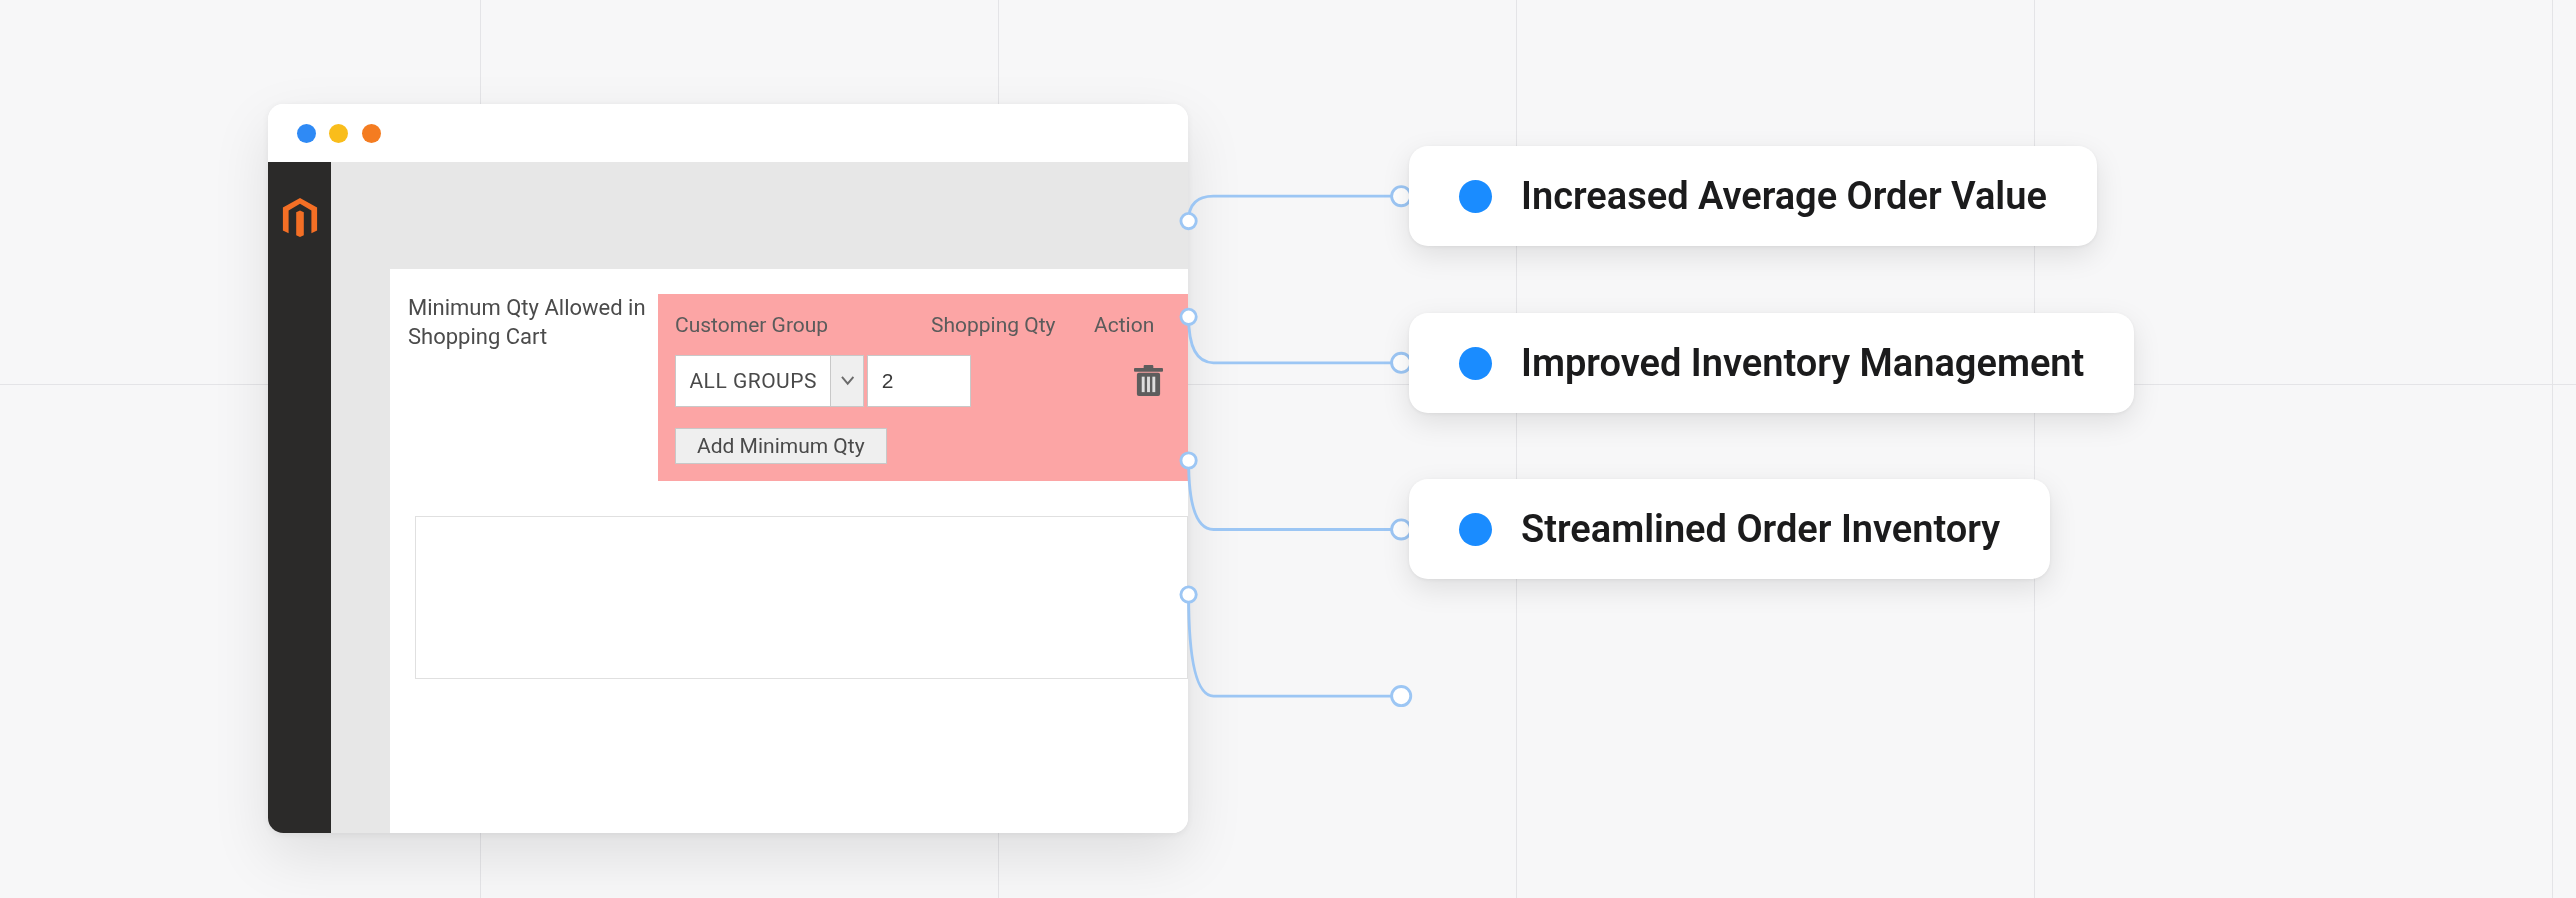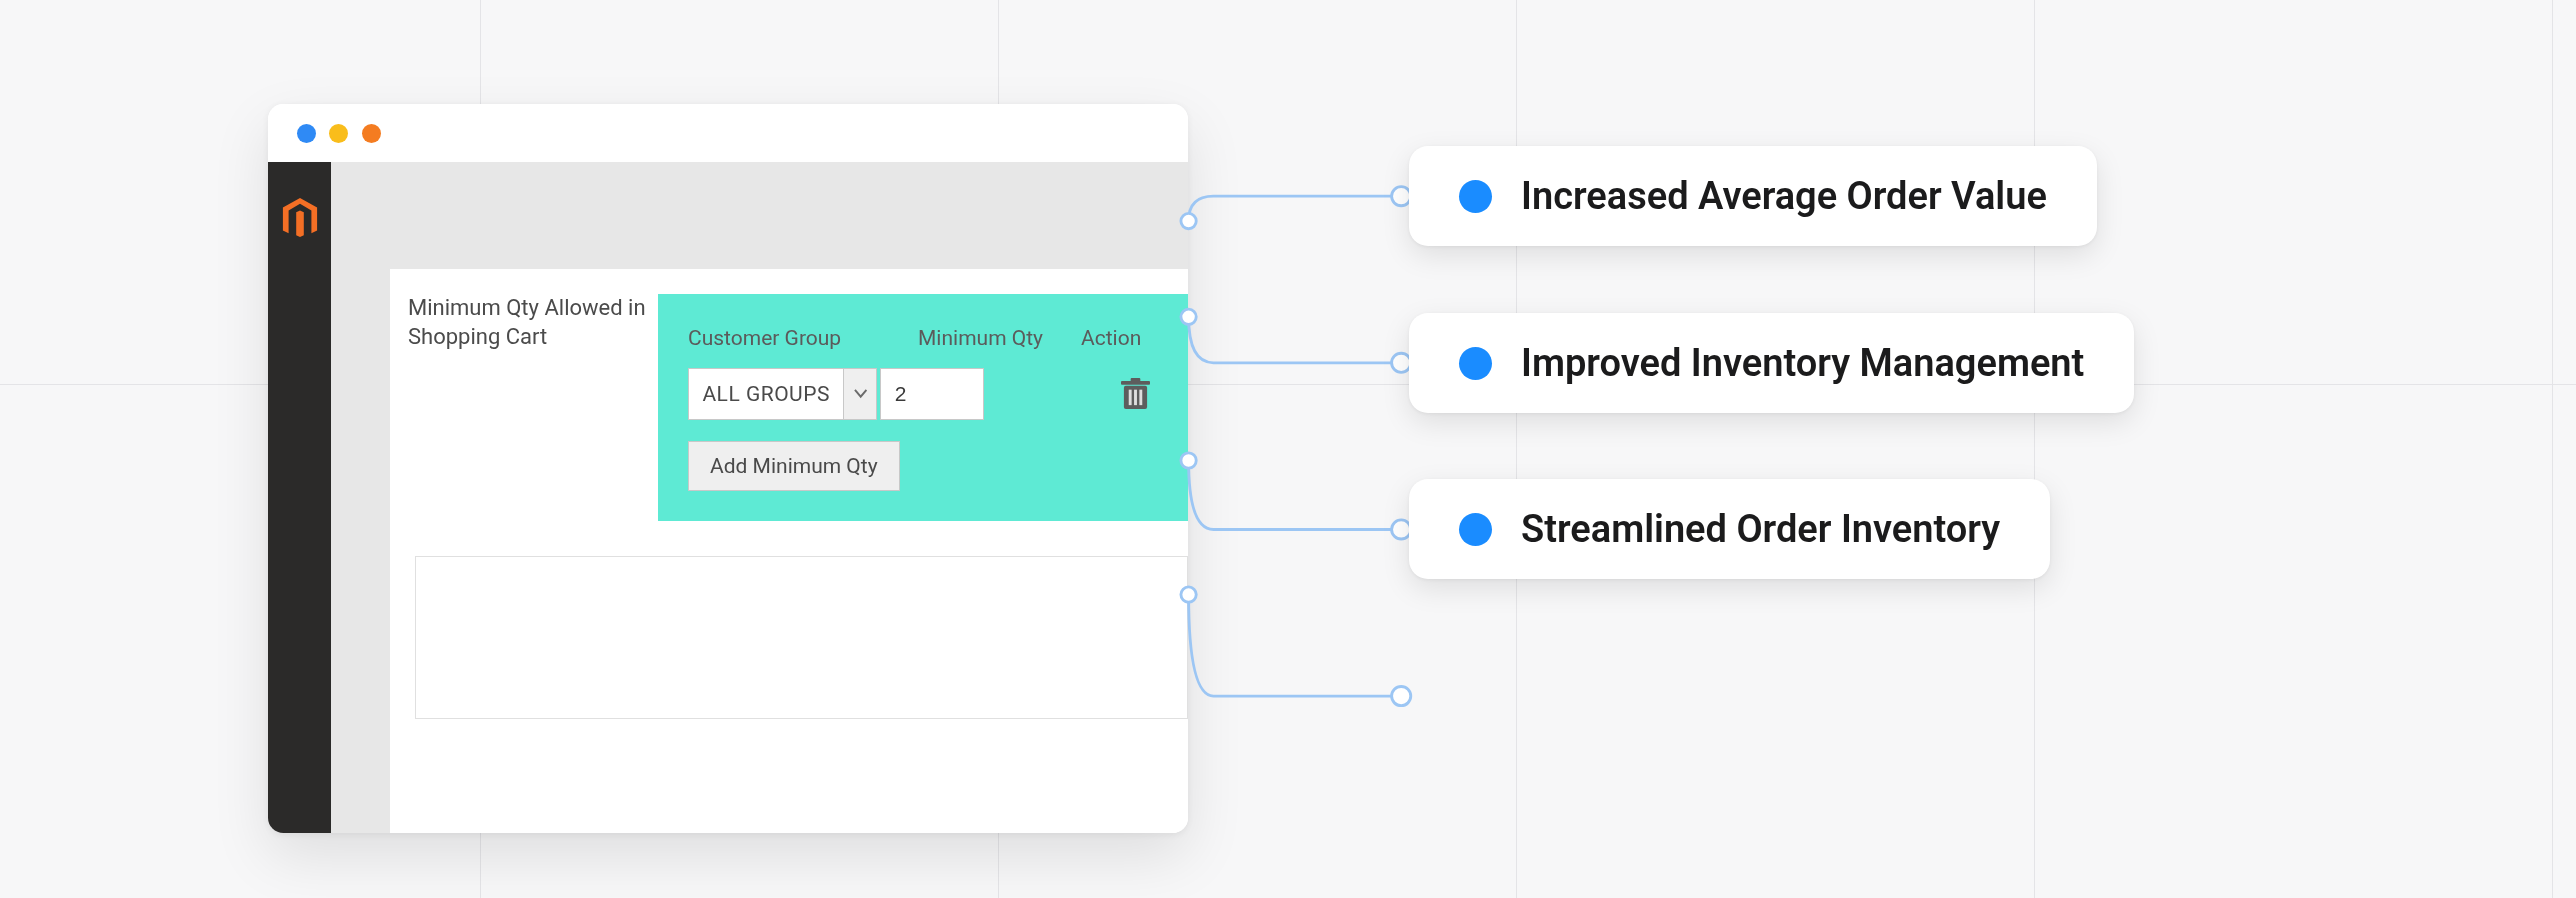--- a/index.html
+++ b/index.html
@@ -76,22 +76,22 @@
   }
   .config-label {
     width: 268px;
     padding-left: 18px;
     font-size: 22px;
     color: #4b4b4b;
     line-height: 1.3;
   }
   .config-table {
     flex: 1;
-    background: #5eead4;
-    padding: 13px;
+    background: #fca5a5;
+    padding: 0;
   }
   .ct-head {
     display: flex;
     align-items: center;
     height: 61px;
     padding: 0 17px;
     font-size: 21px;
     color: #5b5b5b;
   }
   .ct-head .col-group { flex: 1; }
@@ -144,21 +144,21 @@
     justify-content: center;
     width: 46px;
     height: 46px;
   }
   .ct-add {
     padding: 0 17px 17px 17px;
   }
   .add-btn {
     display: inline-flex;
     align-items: center;
-    height: 50px;
+    height: 36px;
     padding: 0 21px;
     background: #efefef;
     border: 1px solid #c8c8c8;
     font-size: 21px;
     color: #4a4a4a;
     cursor: pointer;
   }
 
   .empty-box {
     margin: 35px 0 38px 0;
@@ -224,21 +224,21 @@
       <div class="gutter"></div>
       <div class="main">
         <div class="header-strip"></div>
 
         <div class="config">
           <div class="config-label">Minimum Qty Allowed in Shopping Cart</div>
 
           <div class="config-table">
             <div class="ct-head">
               <span class="col-group">Customer Group</span>
-              <span class="col-min">Minimum Qty</span>
+              <span class="col-min">Shopping Qty</span>
               <span class="col-act">Action</span>
             </div>
 
             <div class="ct-row">
               <div class="select">
                 <span class="sel-label">ALL GROUPS</span>
                 <span class="sel-btn">
                   <svg width="13.4" height="9.6" viewBox="0 0 14 10">
                       <path d="M1 1 L7 8 L13 1" fill="none" stroke="#6b6b6b" stroke-width="2"></path>
                     </svg>

